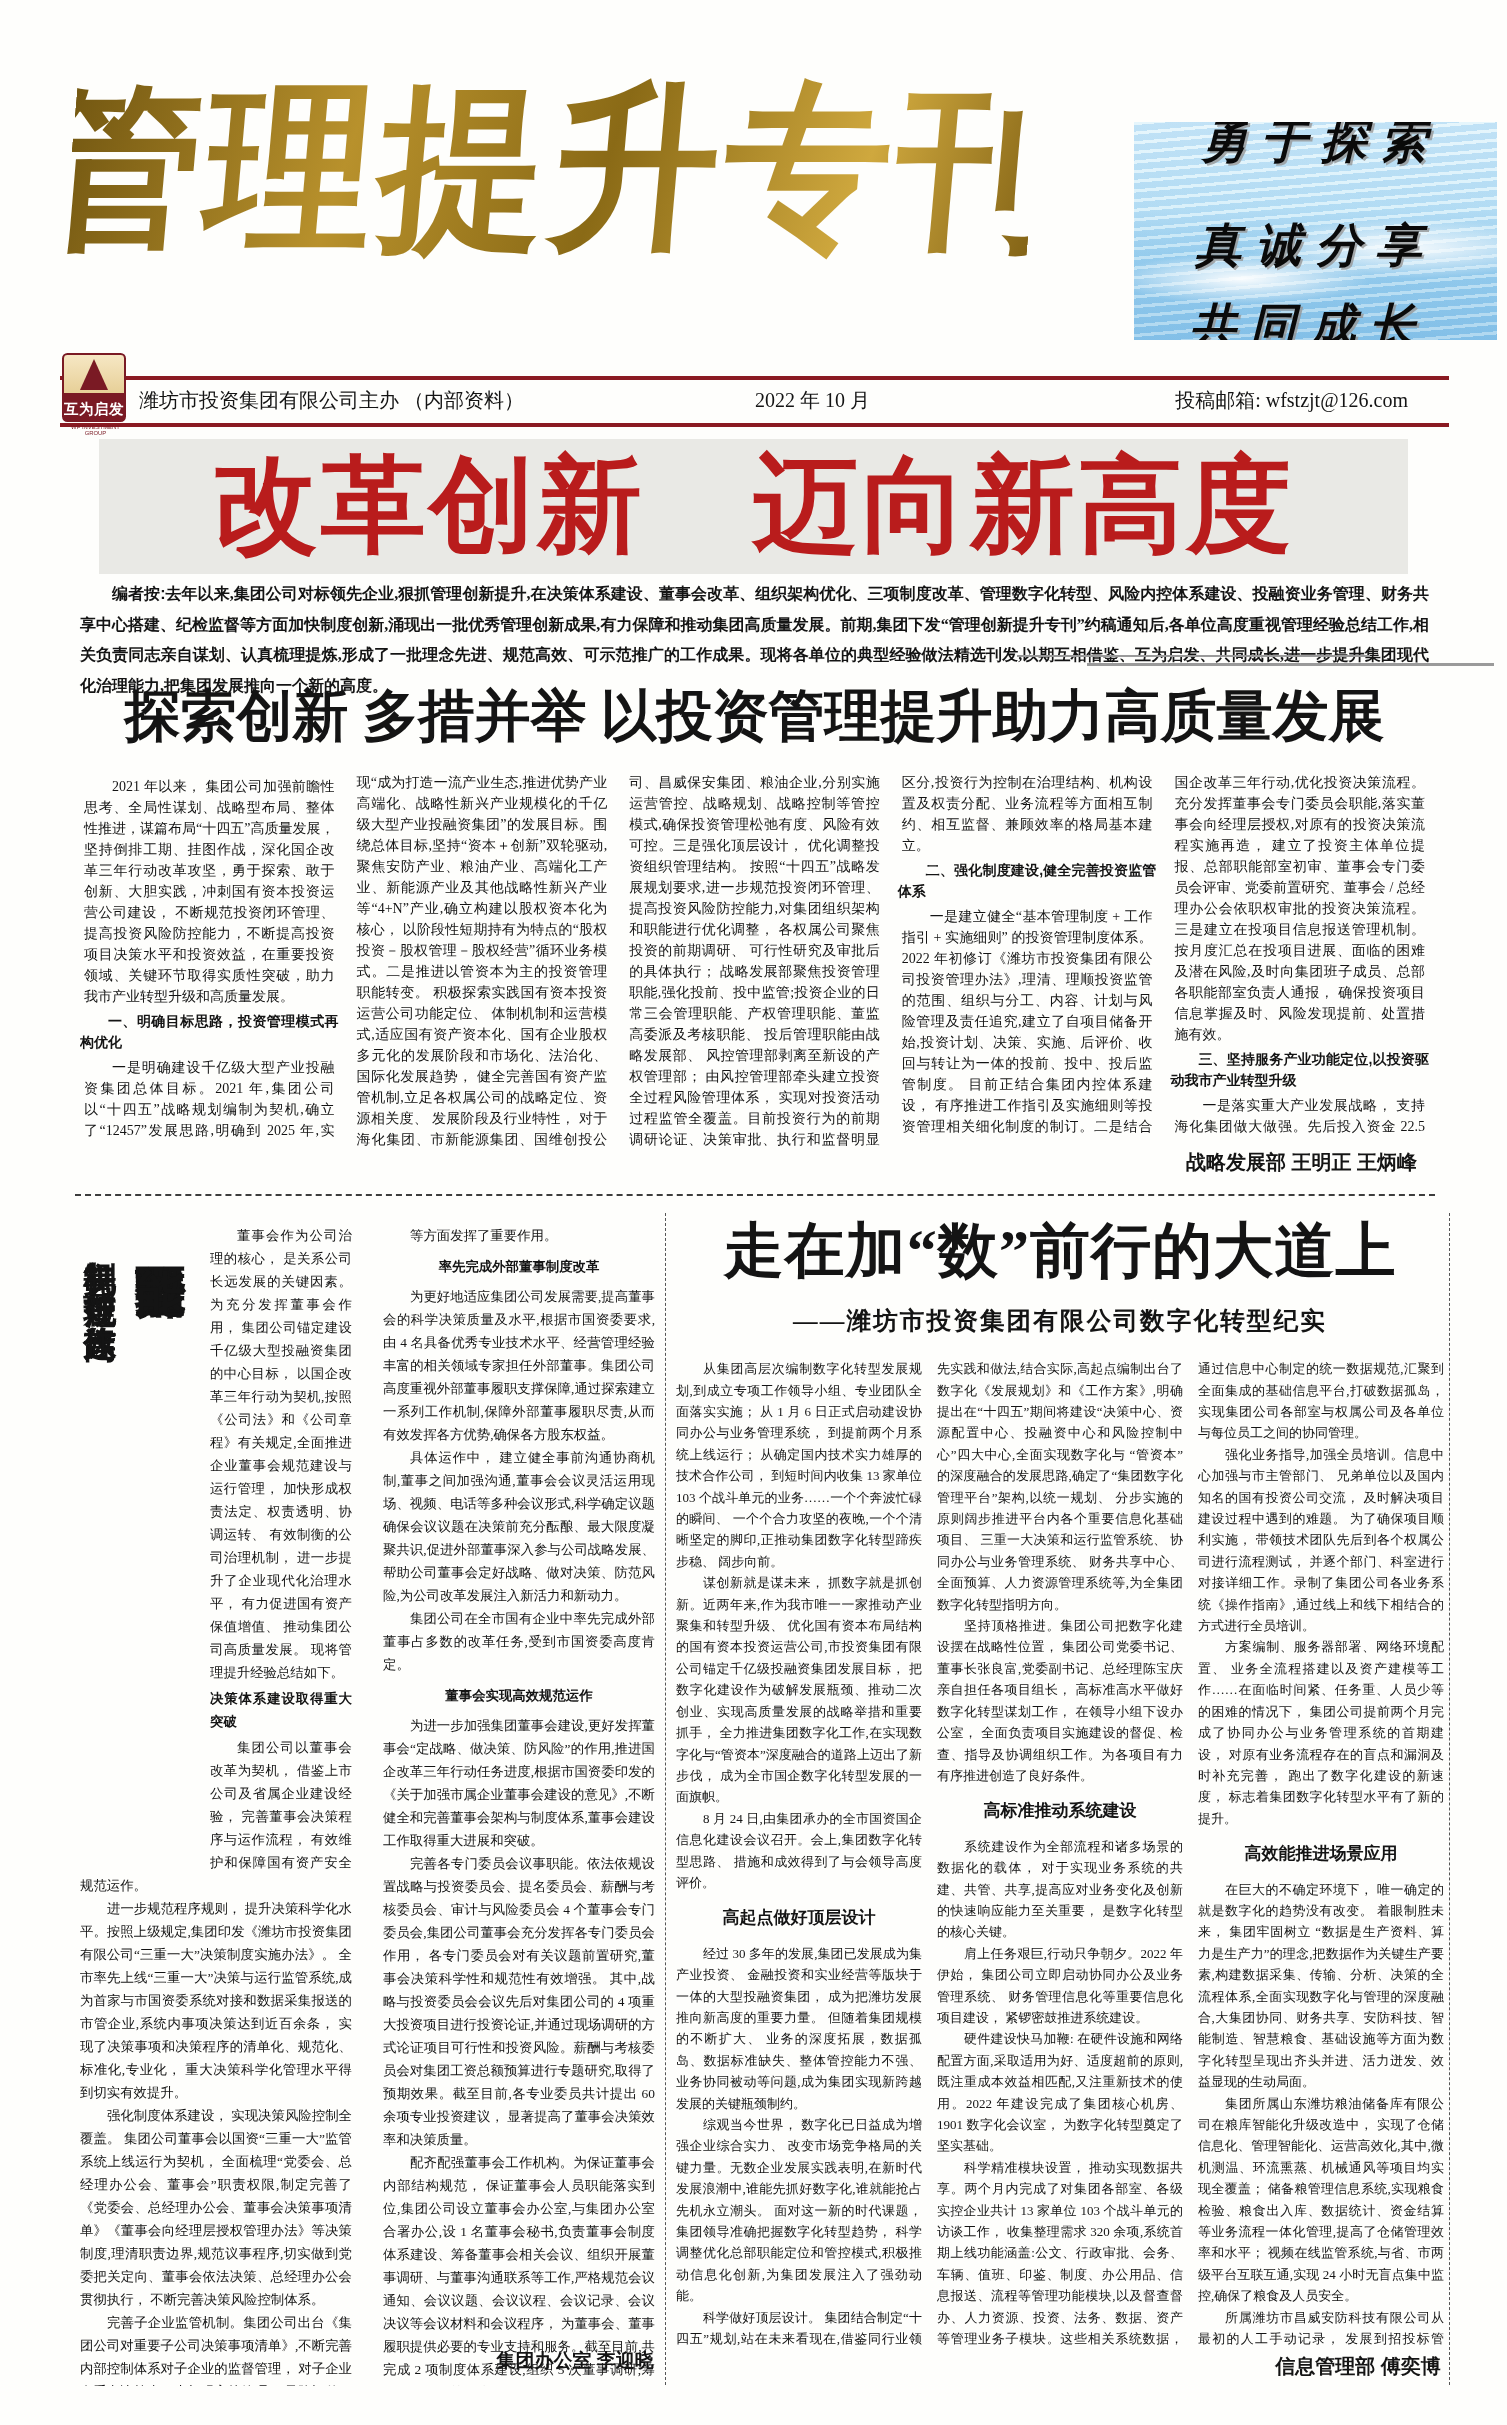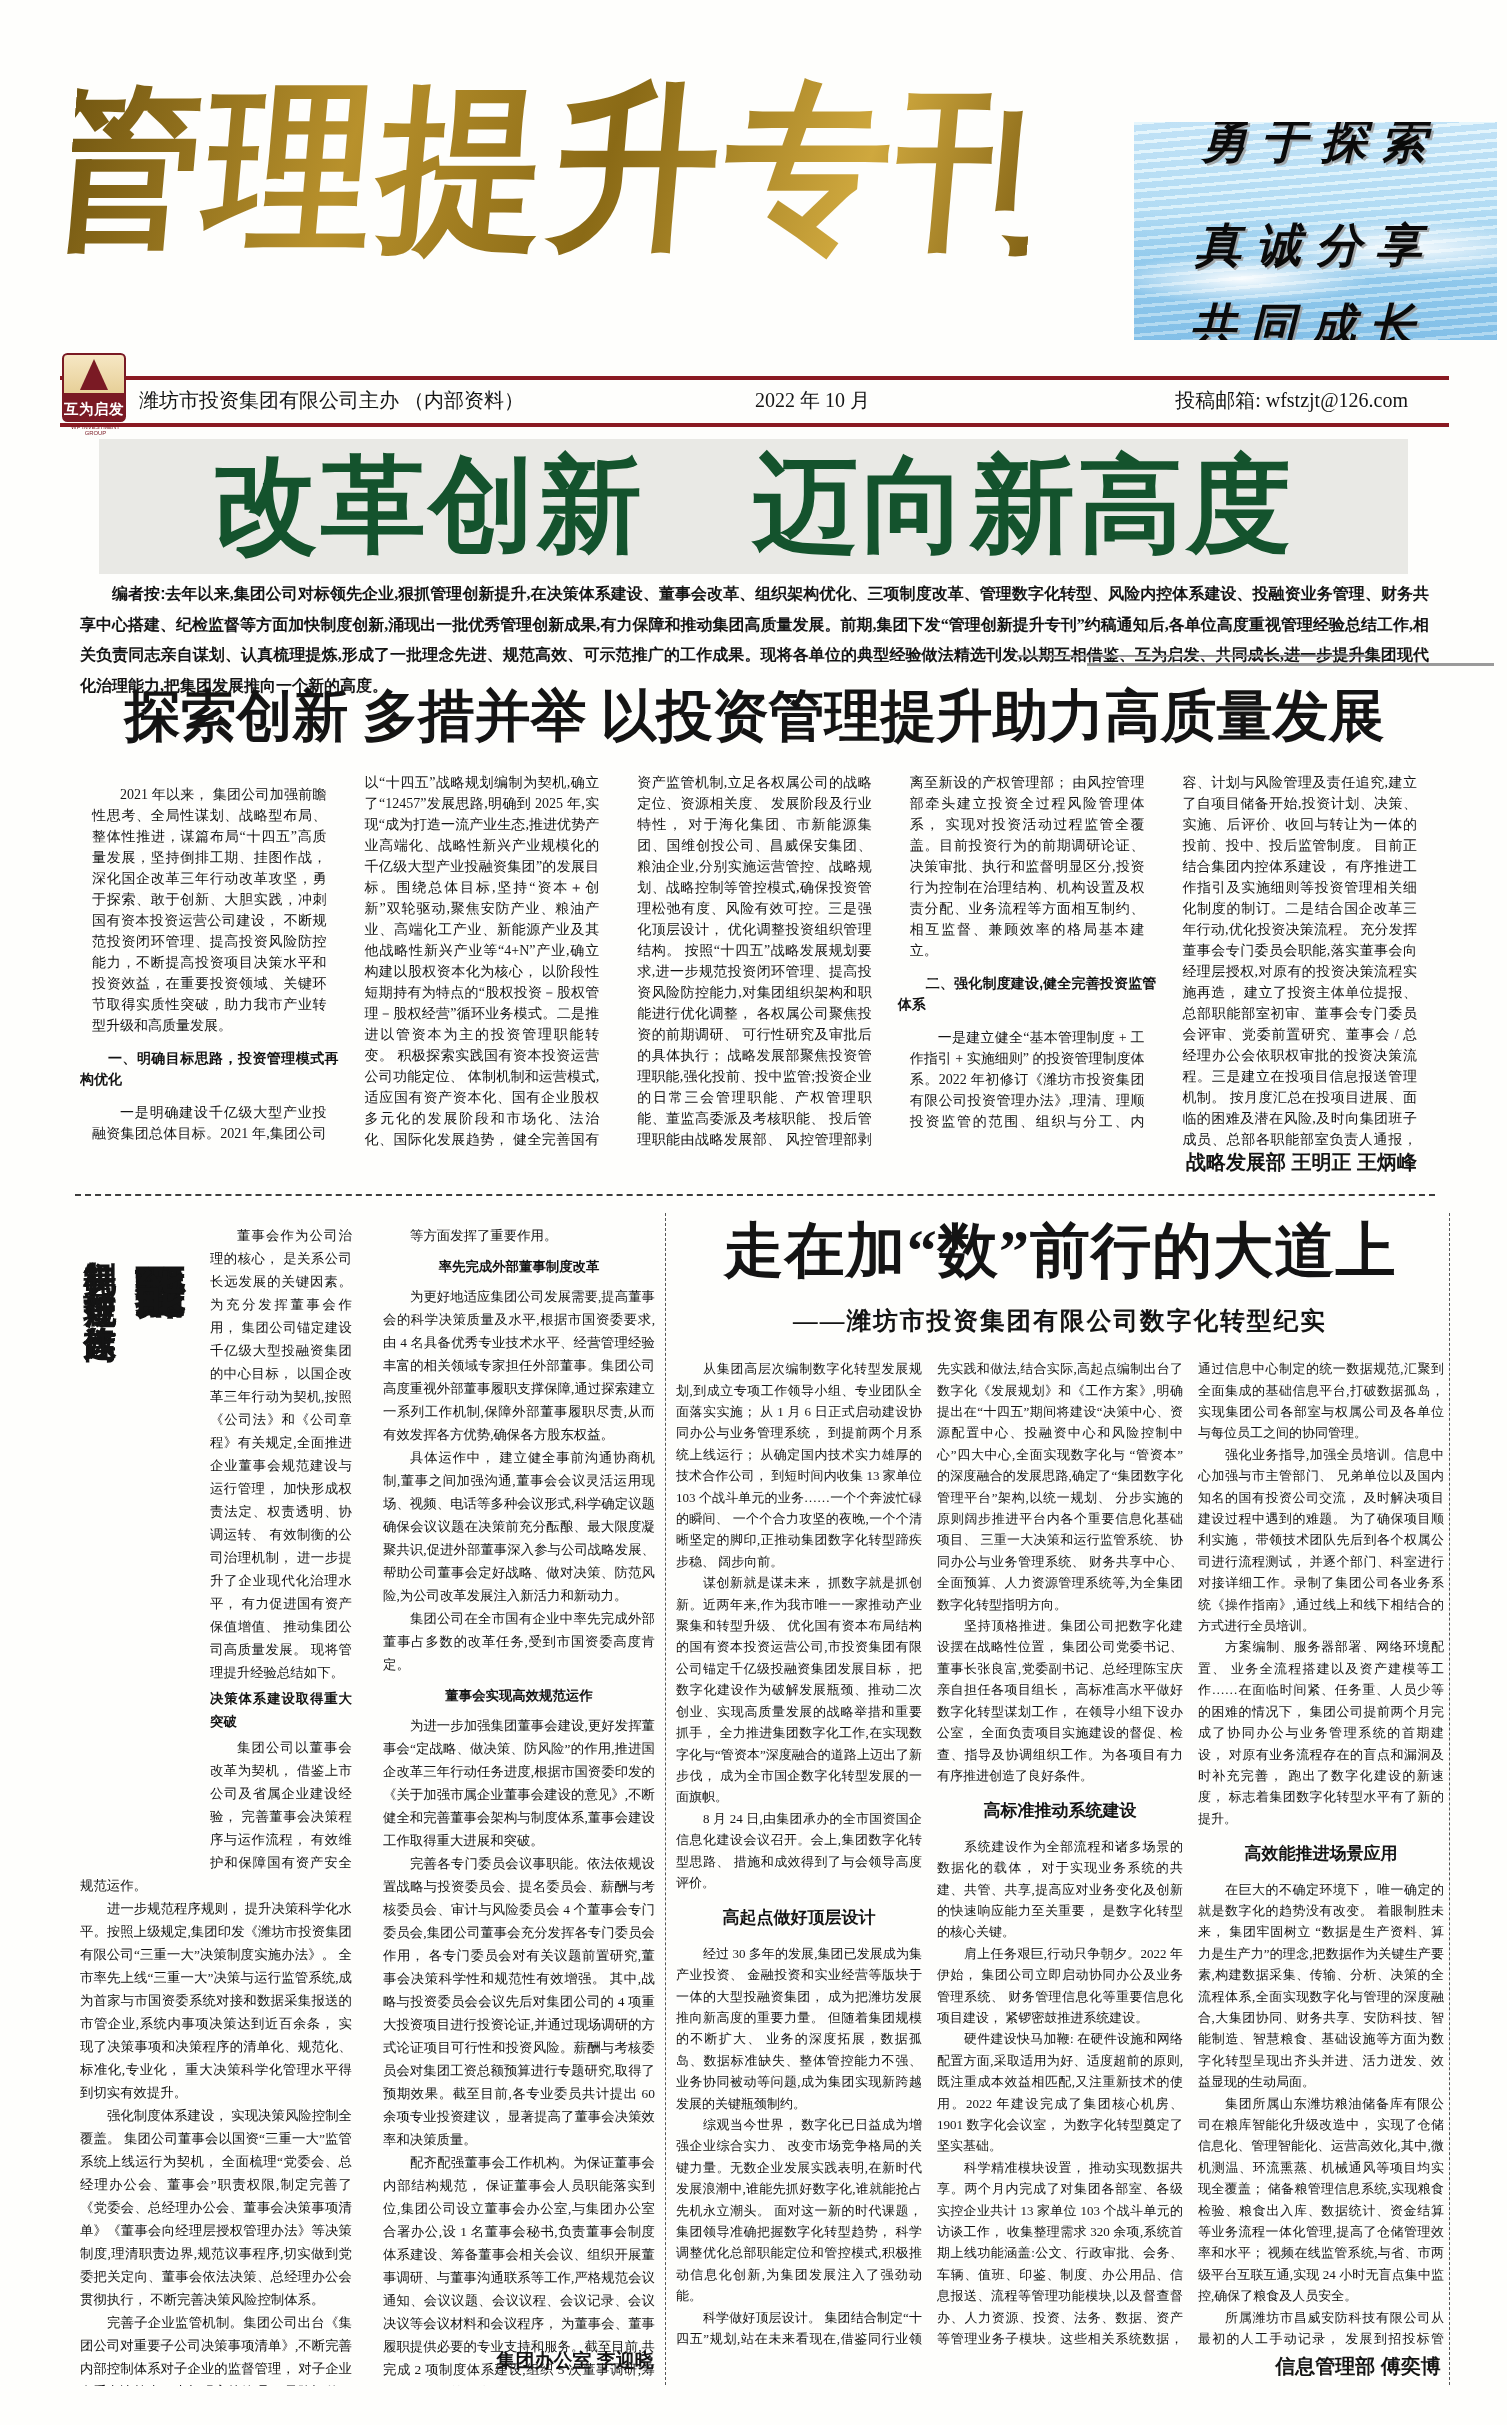--- a/index.html
+++ b/index.html
@@ -41,37 +41,37 @@
     background:linear-gradient(180deg,#f6e7c4 0%,#e7d098 58%,#7a1a24 58%);position:relative;overflow:hidden;}
   .logo-flame{position:absolute;left:50%;top:4.3px;transform:translateX(-50%);width:0;height:0;
     border-left:14px solid transparent;border-right:14px solid transparent;border-bottom:31px solid #7a1a24;}
   .logo-name{position:absolute;left:0;bottom:1.1px;width:100%;text-align:center;color:#fff;
     font-weight:bold;font-size:14.5px;letter-spacing:0.5px;}
   .logo-caption{margin-top:2.1px;text-align:center;font-size:5.9px;color:#7a1a24;letter-spacing:0;}
 
   
   .banner{position:absolute;left:99px;top:439px;width:1309px;height:135px;background:#e9e9e5;
     display:flex;align-items:center;justify-content:center;
-    font-size:105px;font-weight:900;color:#14532d;letter-spacing:3.2px;white-space:nowrap;}
+    font-size:105px;font-weight:900;color:#b91c1c;letter-spacing:3.2px;white-space:nowrap;}
 
   
   .editor-note{position:absolute;left:80px;top:579px;width:1349px;font-size:16px;font-weight:bold;
     line-height:30.5px;text-align:justify;text-indent:32px;}
   .editor-note .lbl{font-family:"Liberation Sans","DejaVu Sans",sans-serif;}
   .note-rules{position:absolute;left:1017px;top:655px;width:407px;}
   .note-rules .l1{height:2.1px;background:#9a9a9a;width:353px;}
   .note-rules .l2{height:2.1px;background:#9a9a9a;width:407px;margin:6.4px 0 0 70px;}
 
   
   .lead-headline{position:absolute;left:64px;top:679px;width:1381px;text-align:center;
     font-size:56px;font-weight:900;letter-spacing:0;white-space:nowrap;}
   .lead-body{position:absolute;left:80px;top:772px;width:1349px;height:378px;
     column-count:5;column-gap:14px;overflow:hidden;
     font-size:14px;line-height:21px;text-align:justify;}
-  .lead-body .para{margin:12px;text-indent:28px;}
+  .lead-body .para{margin:4px;text-indent:28px;}
   .lead-body .subhead{margin:0;text-indent:28px;font-weight:bold;
     font-family:"Liberation Sans","DejaVu Sans",sans-serif;}
   .lead-byline{position:absolute;right:91px;top:1149px;font-size:20px;font-weight:bold;
     font-family:"Liberation Sans","DejaVu Sans",sans-serif;}
 
   
   .hdash{position:absolute;left:75px;top:1194px;width:1360px;border-top:2.1px dashed #3d3d3d;}
   .vdash-mid{position:absolute;left:665px;top:1213px;height:1172px;border-left:1.6px dashed #555;}
   .vdash-right{position:absolute;left:1449px;top:1213px;height:1172px;border-left:1.6px dashed #555;}
 

